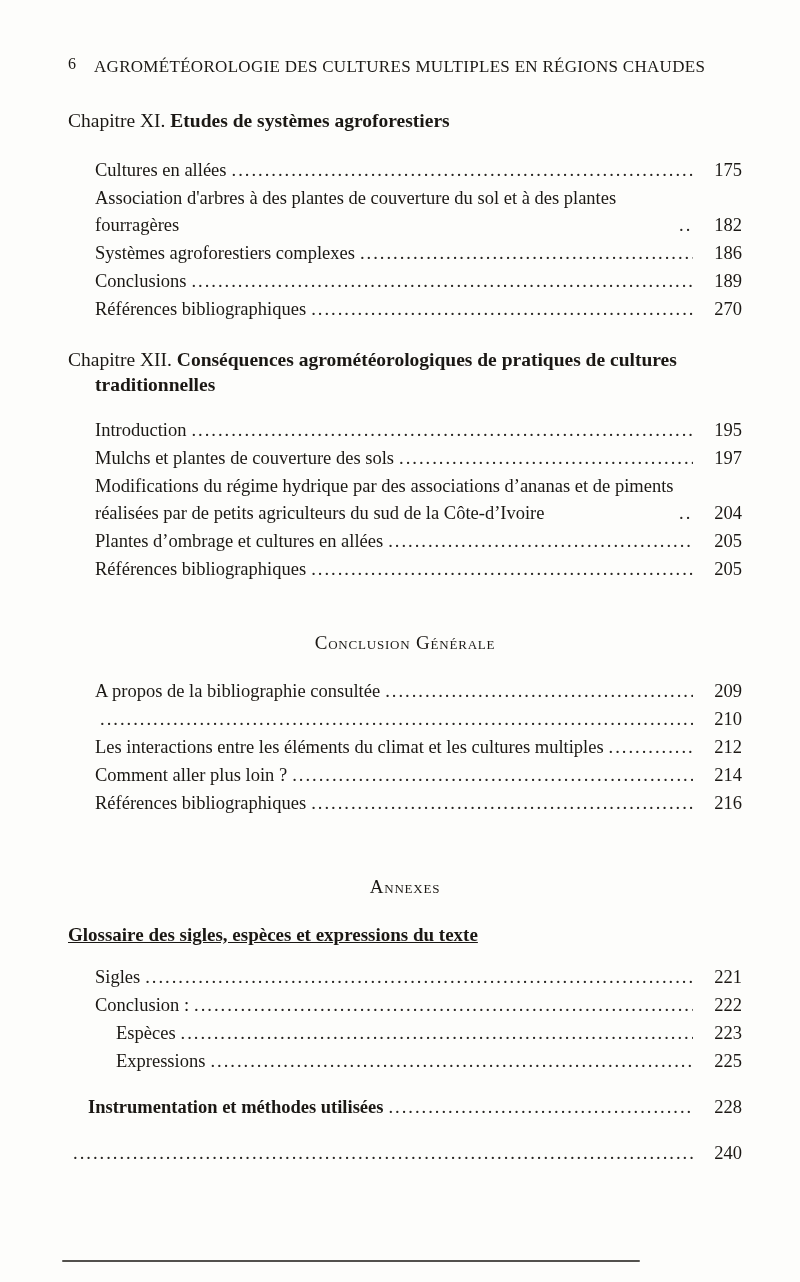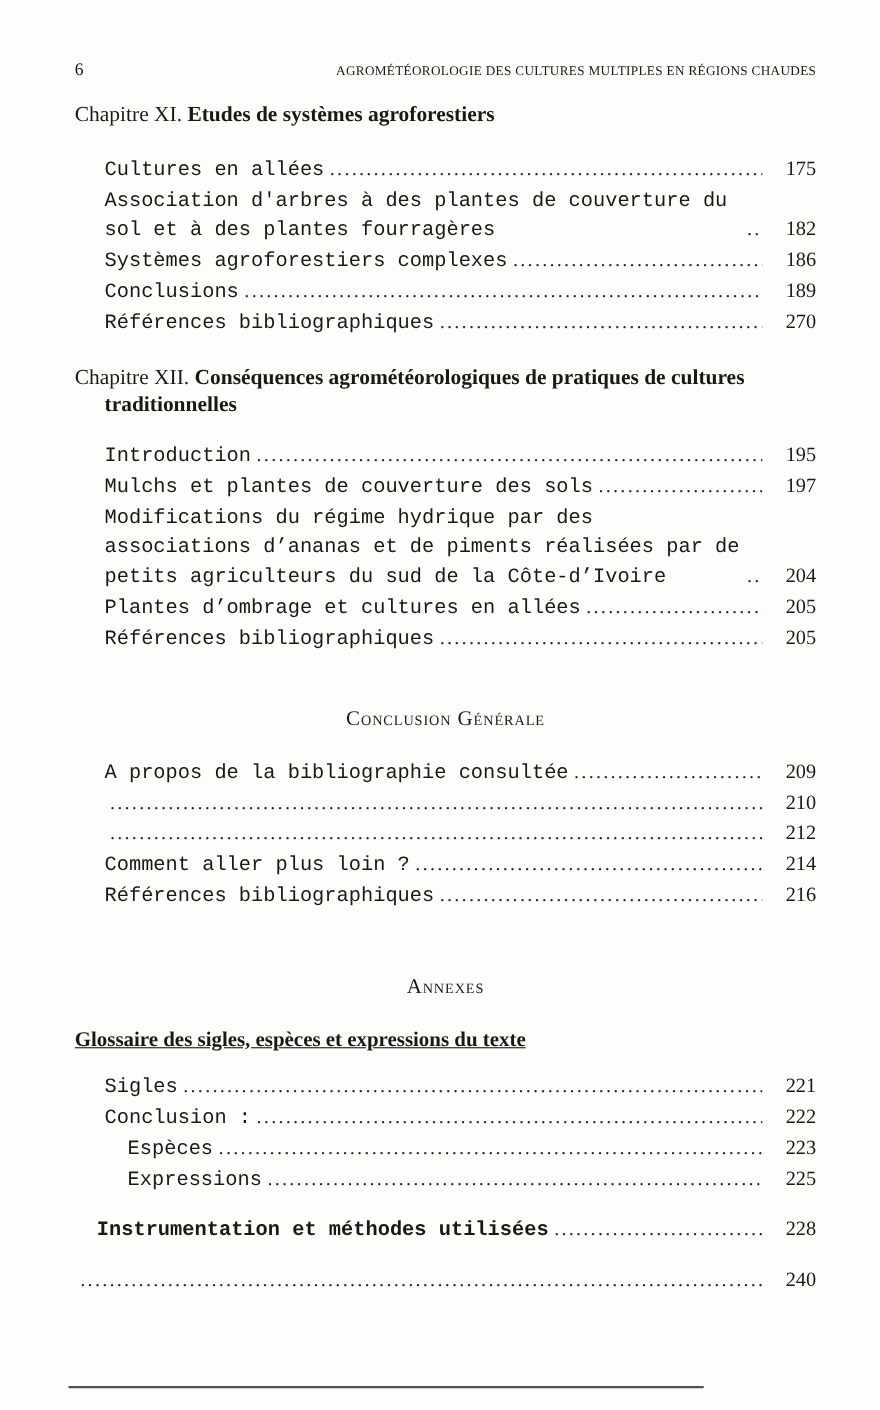--- a/index.html
+++ b/index.html
@@ -25,50 +25,50 @@
     position: relative;
     height: 22px;
   }
   .pageno {
     position: absolute;
     left: 0;
     top: 1px;
     font-size: 16px;
   }
   .running {
-    text-align: right;
-    font-size: 12px;
+    text-align: left;
+    font-size: 17px;
     letter-spacing: 0.3px;
     padding-left: 26px;
     padding-top: 3px;
     white-space: nowrap;
   }
   .chapter-heading {
     font-size: 19.5px;
     line-height: 25px;
-    margin-top: 16px;
+    margin-top: 32px;
     padding-left: 27px;
     text-indent: -27px;
   }
   .chapter-heading .ch-title { font-weight: bold; }
   .toc {
     padding-left: 27px;
   }
   .toc-11 { margin-top: 24px; }
   .toc-12 { margin-top: 20px; }
   .toc-conclusion { margin-top: 22px; }
   .toc-glossary { margin-top: 16px; }
   .toc-row {
     display: flex;
     align-items: flex-end;
     font-size: 18.5px;
     line-height: 27px;
     margin-bottom: 1px;
   }
-  .toc-text { flex: 0 1 auto; font-family: Liberation Mono, monospace; }
+  .toc-text { flex: 0 1 auto; }
   .toc-dots {
     flex: 1 0 14px;
     overflow: hidden;
     white-space: nowrap;
     letter-spacing: 2px;
     margin: 0 7px 0 5px;
     color: #2a2723;
   }
   .toc-page {
     flex: 0 0 42px;
@@ -186,20 +186,21 @@
     <div class="toc-row">
       <span class="toc-text">A propos de la bibliographie consultée</span>
       <span class="toc-dots">................................................................................................................................................................</span>
       <span class="toc-page">209</span>
     </div>
     <div class="toc-row">
       <span class="toc-dots">................................................................................................................................................................</span>
       <span class="toc-page">210</span>
     </div>
     <div class="toc-row">
+      <span class="toc-text">Les interactions entre les éléments du climat et les cultures multiples</span>
       <span class="toc-dots">................................................................................................................................................................</span>
       <span class="toc-page">212</span>
     </div>
     <div class="toc-row">
       <span class="toc-text">Comment aller plus loin ?</span>
       <span class="toc-dots">................................................................................................................................................................</span>
       <span class="toc-page">214</span>
     </div>
     <div class="toc-row">
       <span class="toc-text">Références bibliographiques</span>

